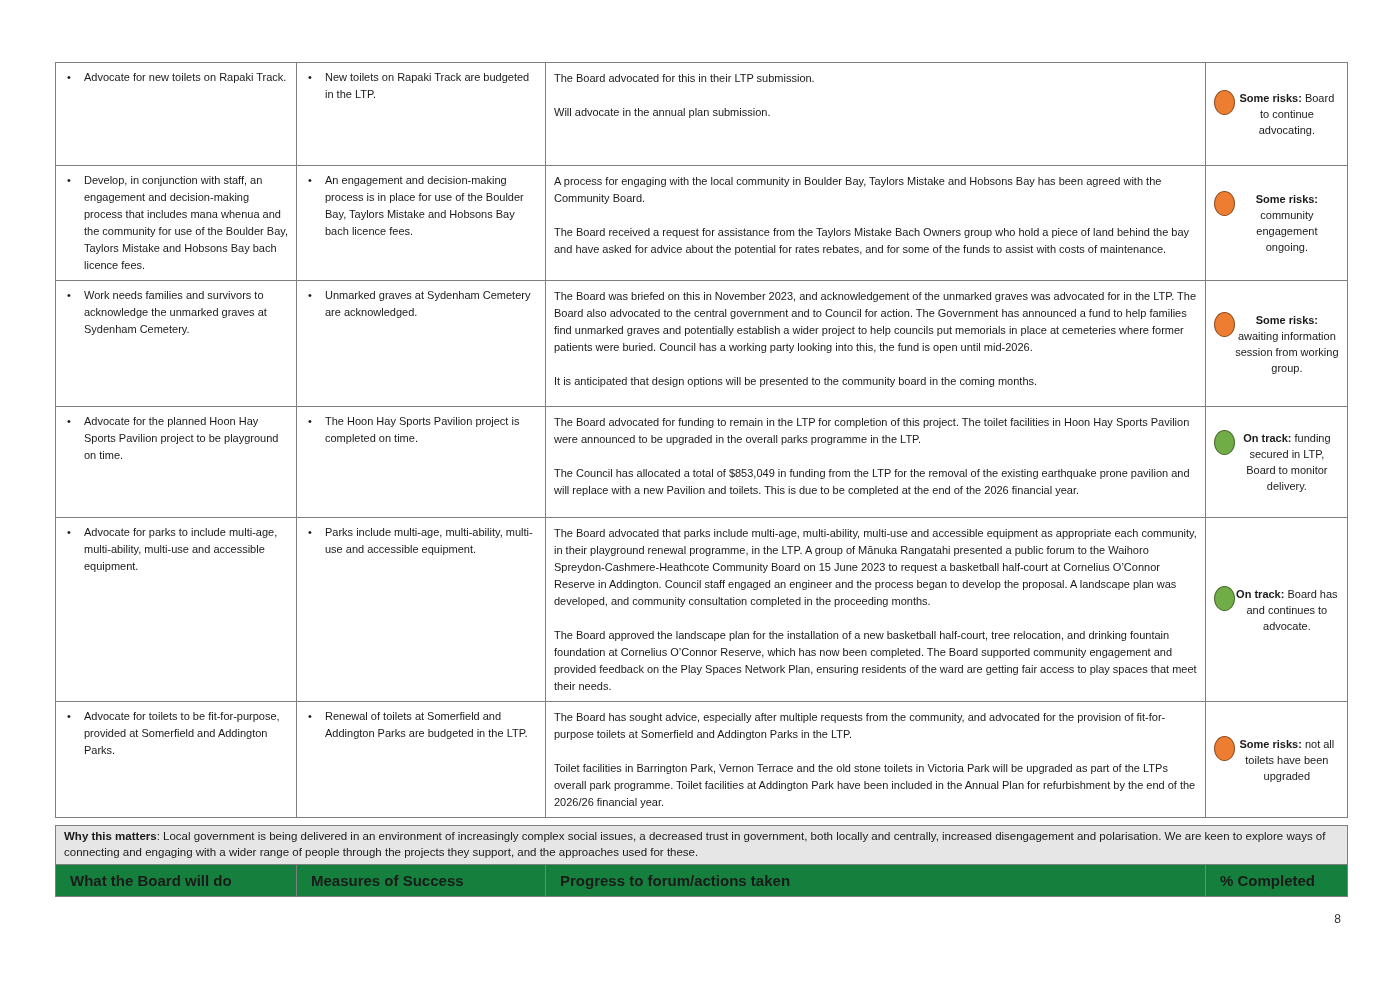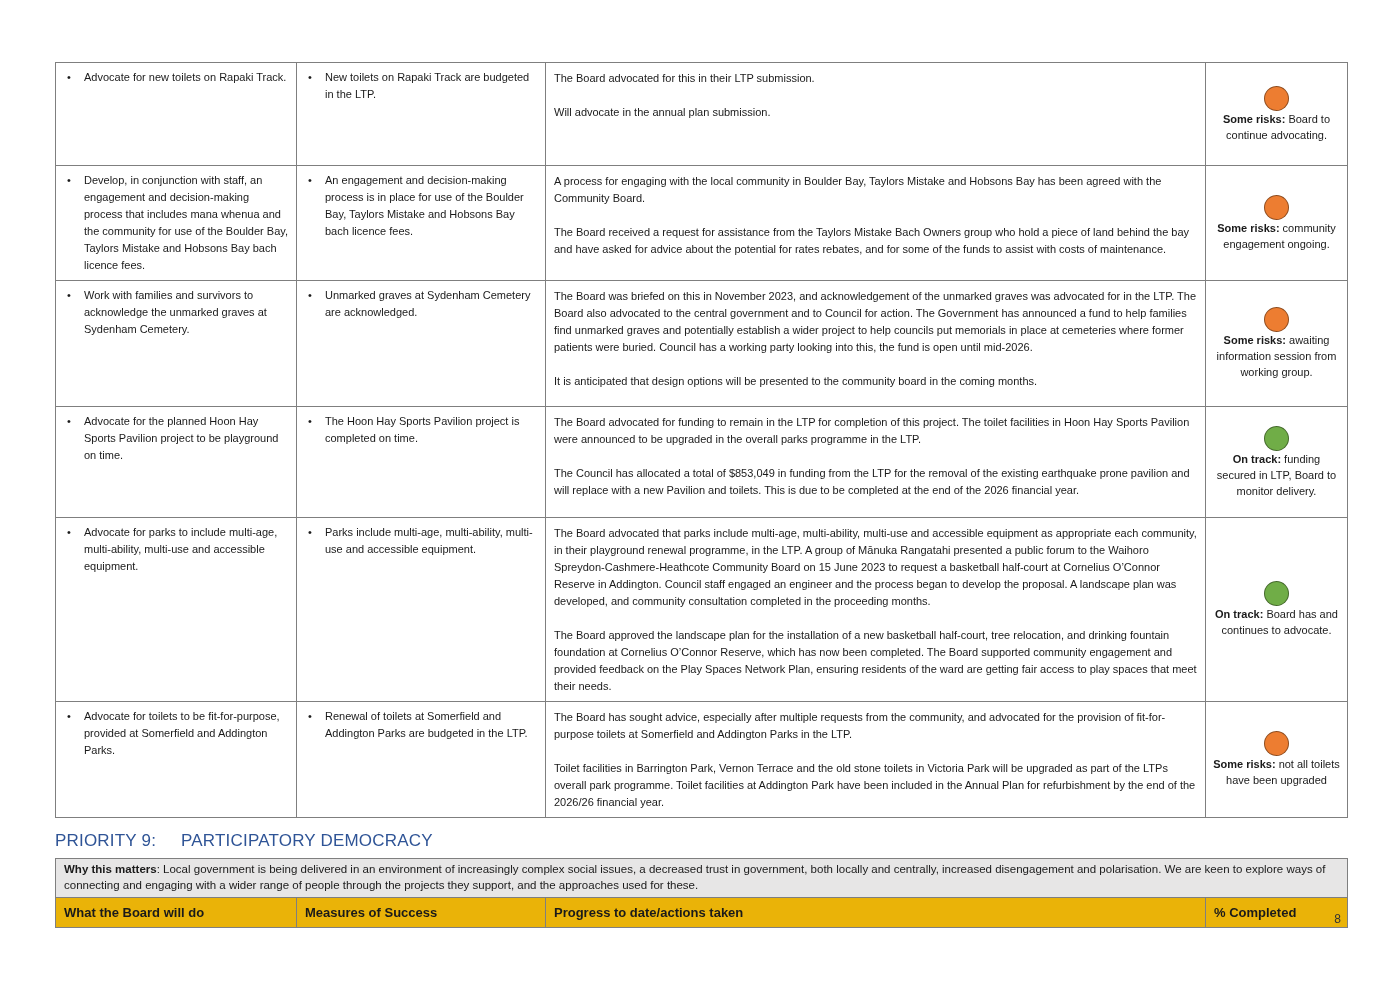--- a/index.html
+++ b/index.html
@@ -34,21 +34,21 @@
   .main-table tr:nth-child(6) td { height: 97px; }
 
   .bullet-row { display: flex; }
   .bullet { width: 20px; flex: 0 0 20px; padding-left: 3px; }
   .bullet-text { flex: 1; }
 
   .col-progress p { margin: 1px 0 17px 0; }
   .col-progress p.last { margin-bottom: 0; }
 
   .col-status { vertical-align: middle !important; text-align: center; }
-  .status-inner { display: flex; flex-direction: column; align-items: center; }
+  .status-inner { display: flex; }
   .status-dot {
     width: 25px; height: 25px; border-radius: 50%;
     border: 1px solid rgba(0,0,0,0.4);
     display: inline-block;
   }
   .status-text { font-size: 11px; line-height: 16px; width: 128px; }
   .status-label { font-weight: bold; }
 
   
   .priority-heading {
@@ -62,25 +62,25 @@
 
   
   .lower-table { margin-top: 7px; }
   .lower-table .why-cell {
     background: #e7e6e6;
     font-size: 11.5px;
     line-height: 15.5px;
     padding: 3px 8px 4px 8px;
   }
   .lower-table th {
-    background: #eab308;
-    font-size: 13px;
+    background: #15803d;
+    font-size: 15px;
     font-weight: bold;
     text-align: left;
-    padding: 7px 8px;
+    padding: 7px 14px;
   }
   .lower-table th.centered { text-align: left; }
 
   .page-number {
     position: absolute;
     right: 58px;
     top: 912px;
     font-size: 12px;
     color: #333;
   }
@@ -150,21 +150,21 @@
           <span class="status-label">Some risks:</span><span> community engagement ongoing.</span>
         </div>
       </div>
     </td>
   </tr>
 
   <tr>
     <td class="col-action">
       <div class="bullet-row">
         <span class="bullet">•</span>
-        <span class="bullet-text">Work with families and survivors to acknowledge the unmarked graves at Sydenham Cemetery.</span>
+        <span class="bullet-text">Work needs families and survivors to acknowledge the unmarked graves at Sydenham Cemetery.</span>
       </div>
     </td>
     <td class="col-measure">
       <div class="bullet-row">
         <span class="bullet">•</span>
         <span class="bullet-text">Unmarked graves at Sydenham Cemetery are acknowledged.</span>
       </div>
     </td>
     <td class="col-progress">
       <p>The Board was briefed on this in November 2023, and acknowledgement of the unmarked graves was advocated for in the LTP. The Board also advocated to the central government and to Council for action. The Government has announced a fund to help families find unmarked graves and potentially establish a wider project to help councils put memorials in place at cemeteries where former patients were buried. Council has a working party looking into this, the fund is open until mid-2026.</p>
@@ -256,41 +256,38 @@
         <span class="status-dot" style="background-color: rgb(237, 125, 49);"></span>
         <div class="status-text">
           <span class="status-label">Some risks:</span><span> not all toilets have been upgraded</span>
         </div>
       </div>
     </td>
   </tr>
 </tbody>
     </table>
 
-    <div class="priority-heading">
-      <span class="p-label">PRIORITY 9:</span><span class="p-title">PARTICIPATORY DEMOCRACY</span>
-    </div>
 
     <table class="lower-table">
       <colgroup>
         <col style="width:241px">
           <col style="width:249px">
           <col style="width:660px">
           <col style="width:142px">
       </colgroup>
       <tbody>
         <tr>
           <td class="why-cell" colspan="4">
             <span class="status-label">Why this matters</span><span>:  Local government is being delivered in an environment of increasingly complex social issues, a decreased trust in government, both locally and centrally, increased disengagement and polarisation. We are keen to explore ways of connecting and engaging with a wider range of people through the projects they support, and the approaches used for these.</span>
           </td>
         </tr>
         <tr>
           <th>What the Board will do</th>
           <th>Measures of Success</th>
-          <th>Progress to date/actions taken</th>
+          <th>Progress to forum/actions taken</th>
           <th class="centered">% Completed</th>
         </tr>
       </tbody>
     </table>
 
   </div>
   <div class="page-number">8</div>
 </div>
 
 </body></html>

